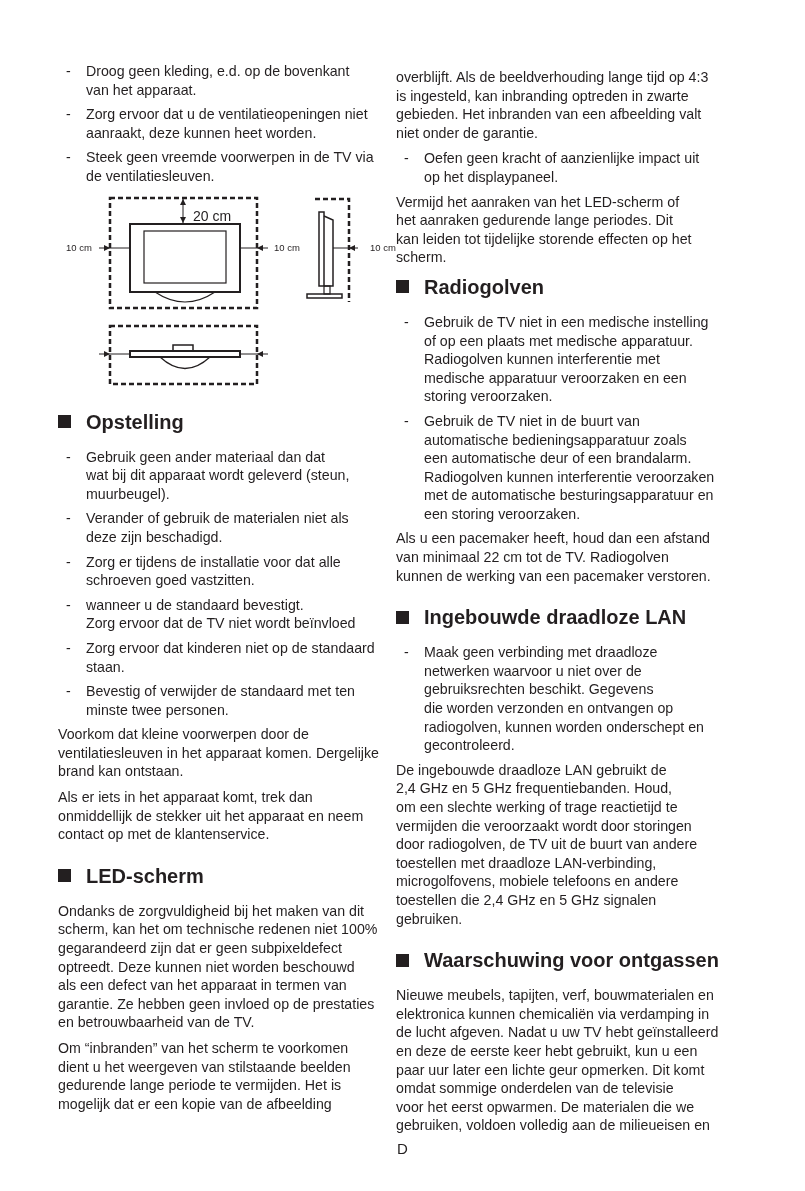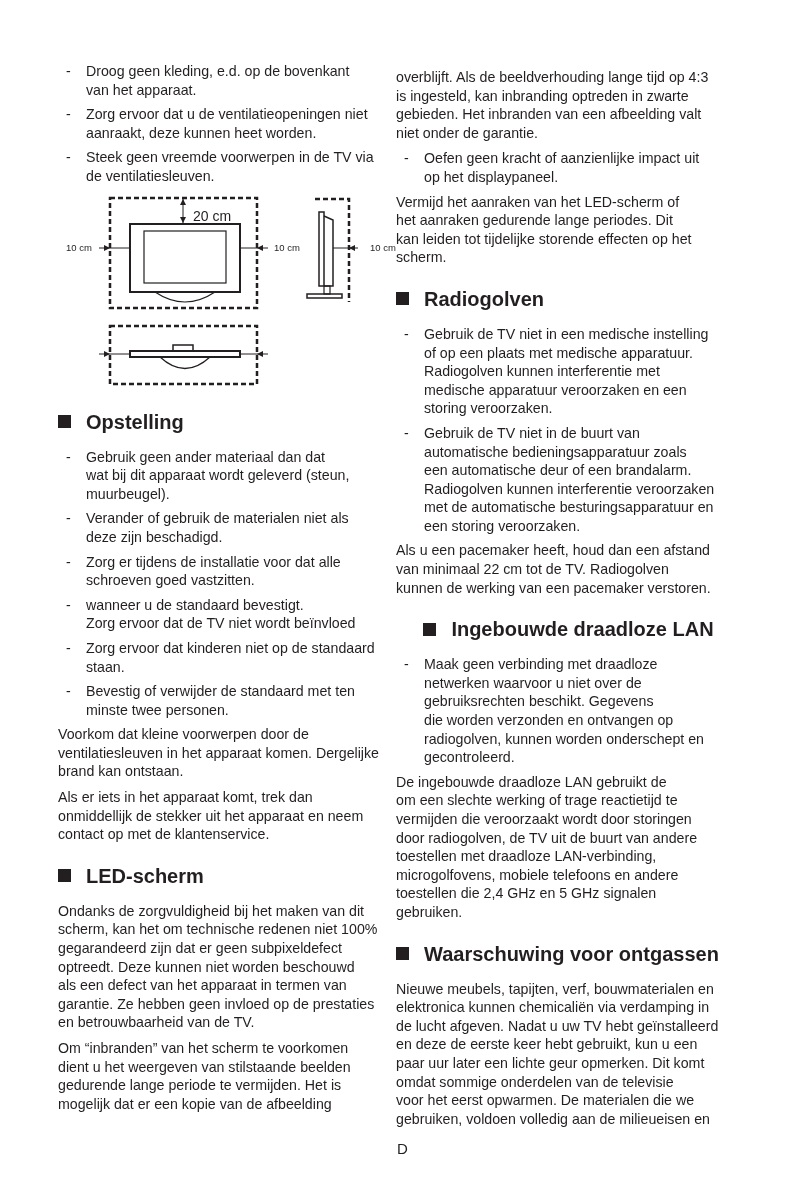--- a/index.html
+++ b/index.html
@@ -170,21 +170,21 @@
     <span class="line">Oefen geen kracht of aanzienlijke impact uit</span>
     <span class="line">op het displaypaneel.</span>
   </div>
   <div class="para">
     <span class="line">Vermijd het aanraken van het LED-scherm of</span>
     <span class="line">het aanraken gedurende lange periodes. Dit</span>
     <span class="line">kan leiden tot tijdelijke storende effecten op het</span>
     <span class="line">scherm.</span>
   </div>
 
-  <div class="heading" style="margin-top:20px;">
+  <div class="heading" style="margin-top:8px;">
     <span class="sq"></span>
     <span>Radiogolven</span>
   </div>
   <div class="bullet">
     <span class="dash">-</span>
     <span class="line">Gebruik de TV niet in een medische instelling</span>
     <span class="line">of op een plaats met medische apparatuur.</span>
     <span class="line">Radiogolven kunnen interferentie met</span>
     <span class="line">medische apparatuur veroorzaken en een</span>
     <span class="line">storing veroorzaken.</span>
@@ -197,35 +197,36 @@
     <span class="line">Radiogolven kunnen interferentie veroorzaken</span>
     <span class="line">met de automatische besturingsapparatuur en</span>
     <span class="line">een storing veroorzaken.</span>
   </div>
   <div class="para">
     <span class="line">Als u een pacemaker heeft, houd dan een afstand</span>
     <span class="line">van minimaal 22 cm tot de TV. Radiogolven</span>
     <span class="line">kunnen de werking van een pacemaker verstoren.</span>
   </div>
 
-  <div class="heading" style="margin-top:20px;justify-content:center;">
+  <div class="heading" style="margin-top:20px;">
     <span class="sq"></span>
     <span>Ingebouwde draadloze LAN</span>
   </div>
   <div class="bullet">
     <span class="dash">-</span>
     <span class="line">Maak geen verbinding met draadloze</span>
     <span class="line">netwerken waarvoor u niet over de</span>
     <span class="line">gebruiksrechten beschikt. Gegevens</span>
     <span class="line">die worden verzonden en ontvangen op</span>
     <span class="line">radiogolven, kunnen worden onderschept en</span>
     <span class="line">gecontroleerd.</span>
   </div>
   <div class="para">
     <span class="line">De ingebouwde draadloze LAN gebruikt de</span>
+    <span class="line">2,4 GHz en 5 GHz frequentiebanden. Houd,</span>
     <span class="line">om een slechte werking of trage reactietijd te</span>
     <span class="line">vermijden die veroorzaakt wordt door storingen</span>
     <span class="line">door radiogolven, de TV uit de buurt van andere</span>
     <span class="line">toestellen met draadloze LAN-verbinding,</span>
     <span class="line">microgolfovens, mobiele telefoons en andere</span>
     <span class="line">toestellen die 2,4 GHz en 5 GHz signalen</span>
     <span class="line">gebruiken.</span>
   </div>
 
   <div class="heading" style="margin-top:20px;">

